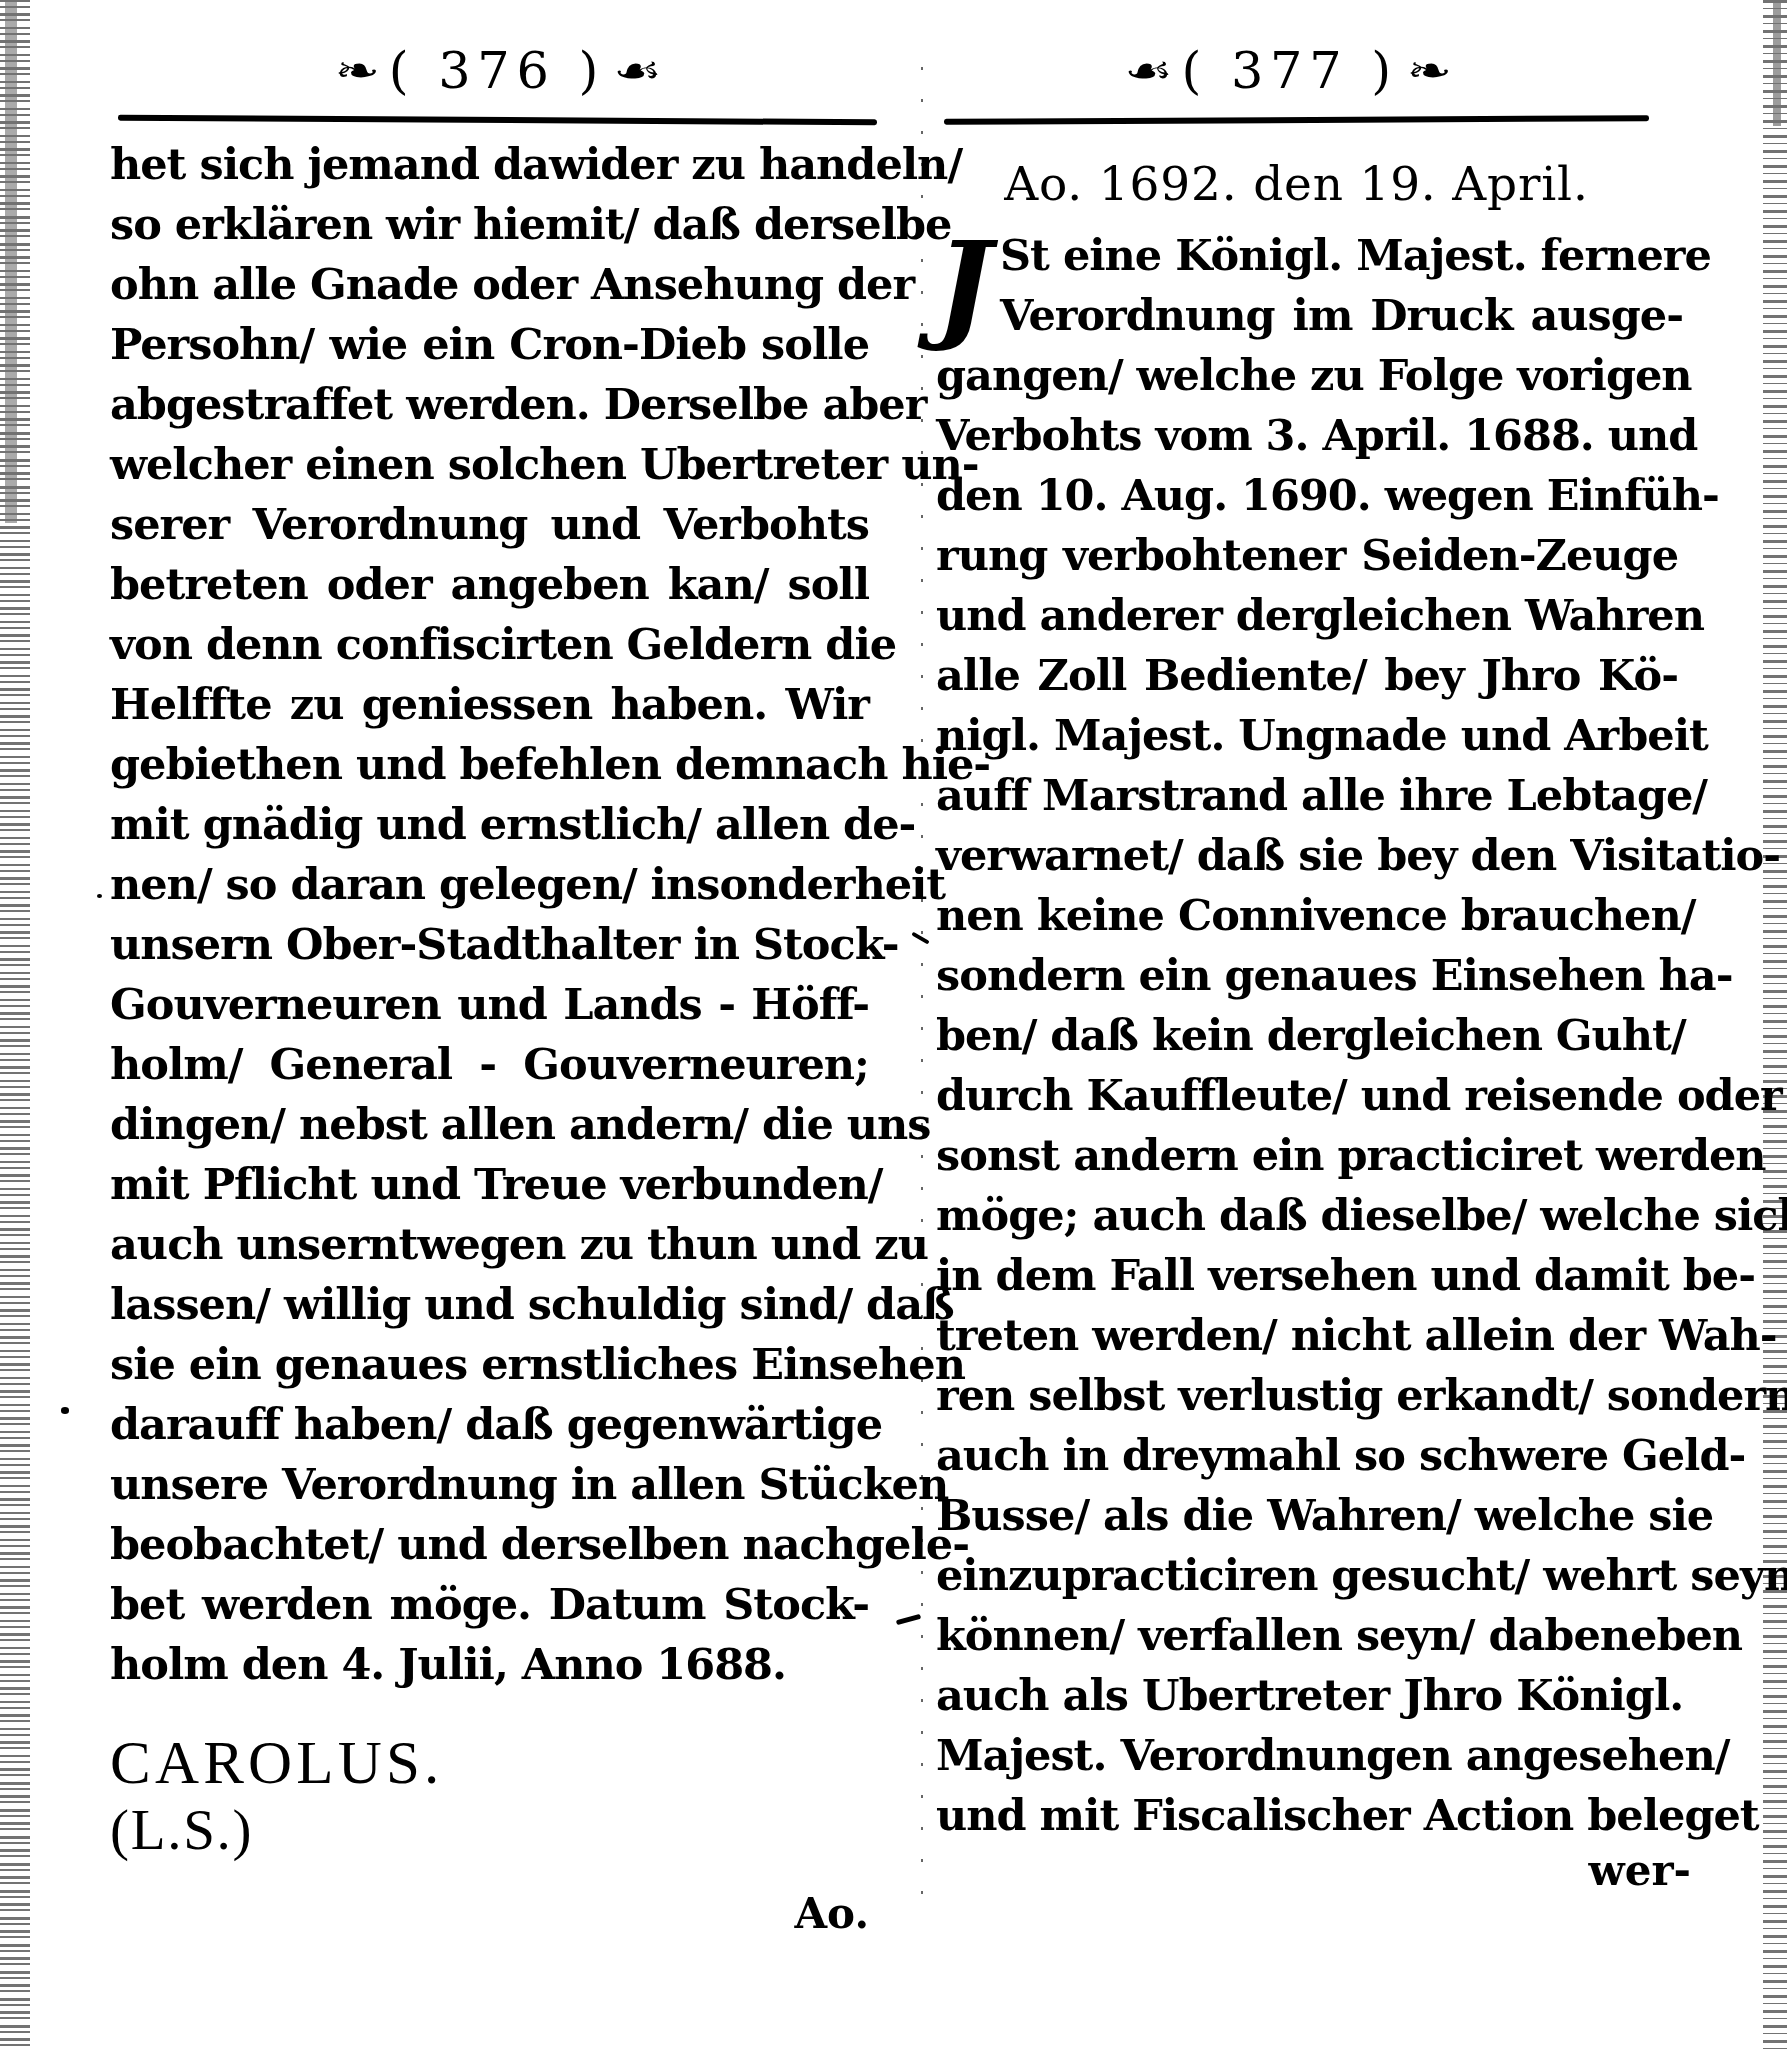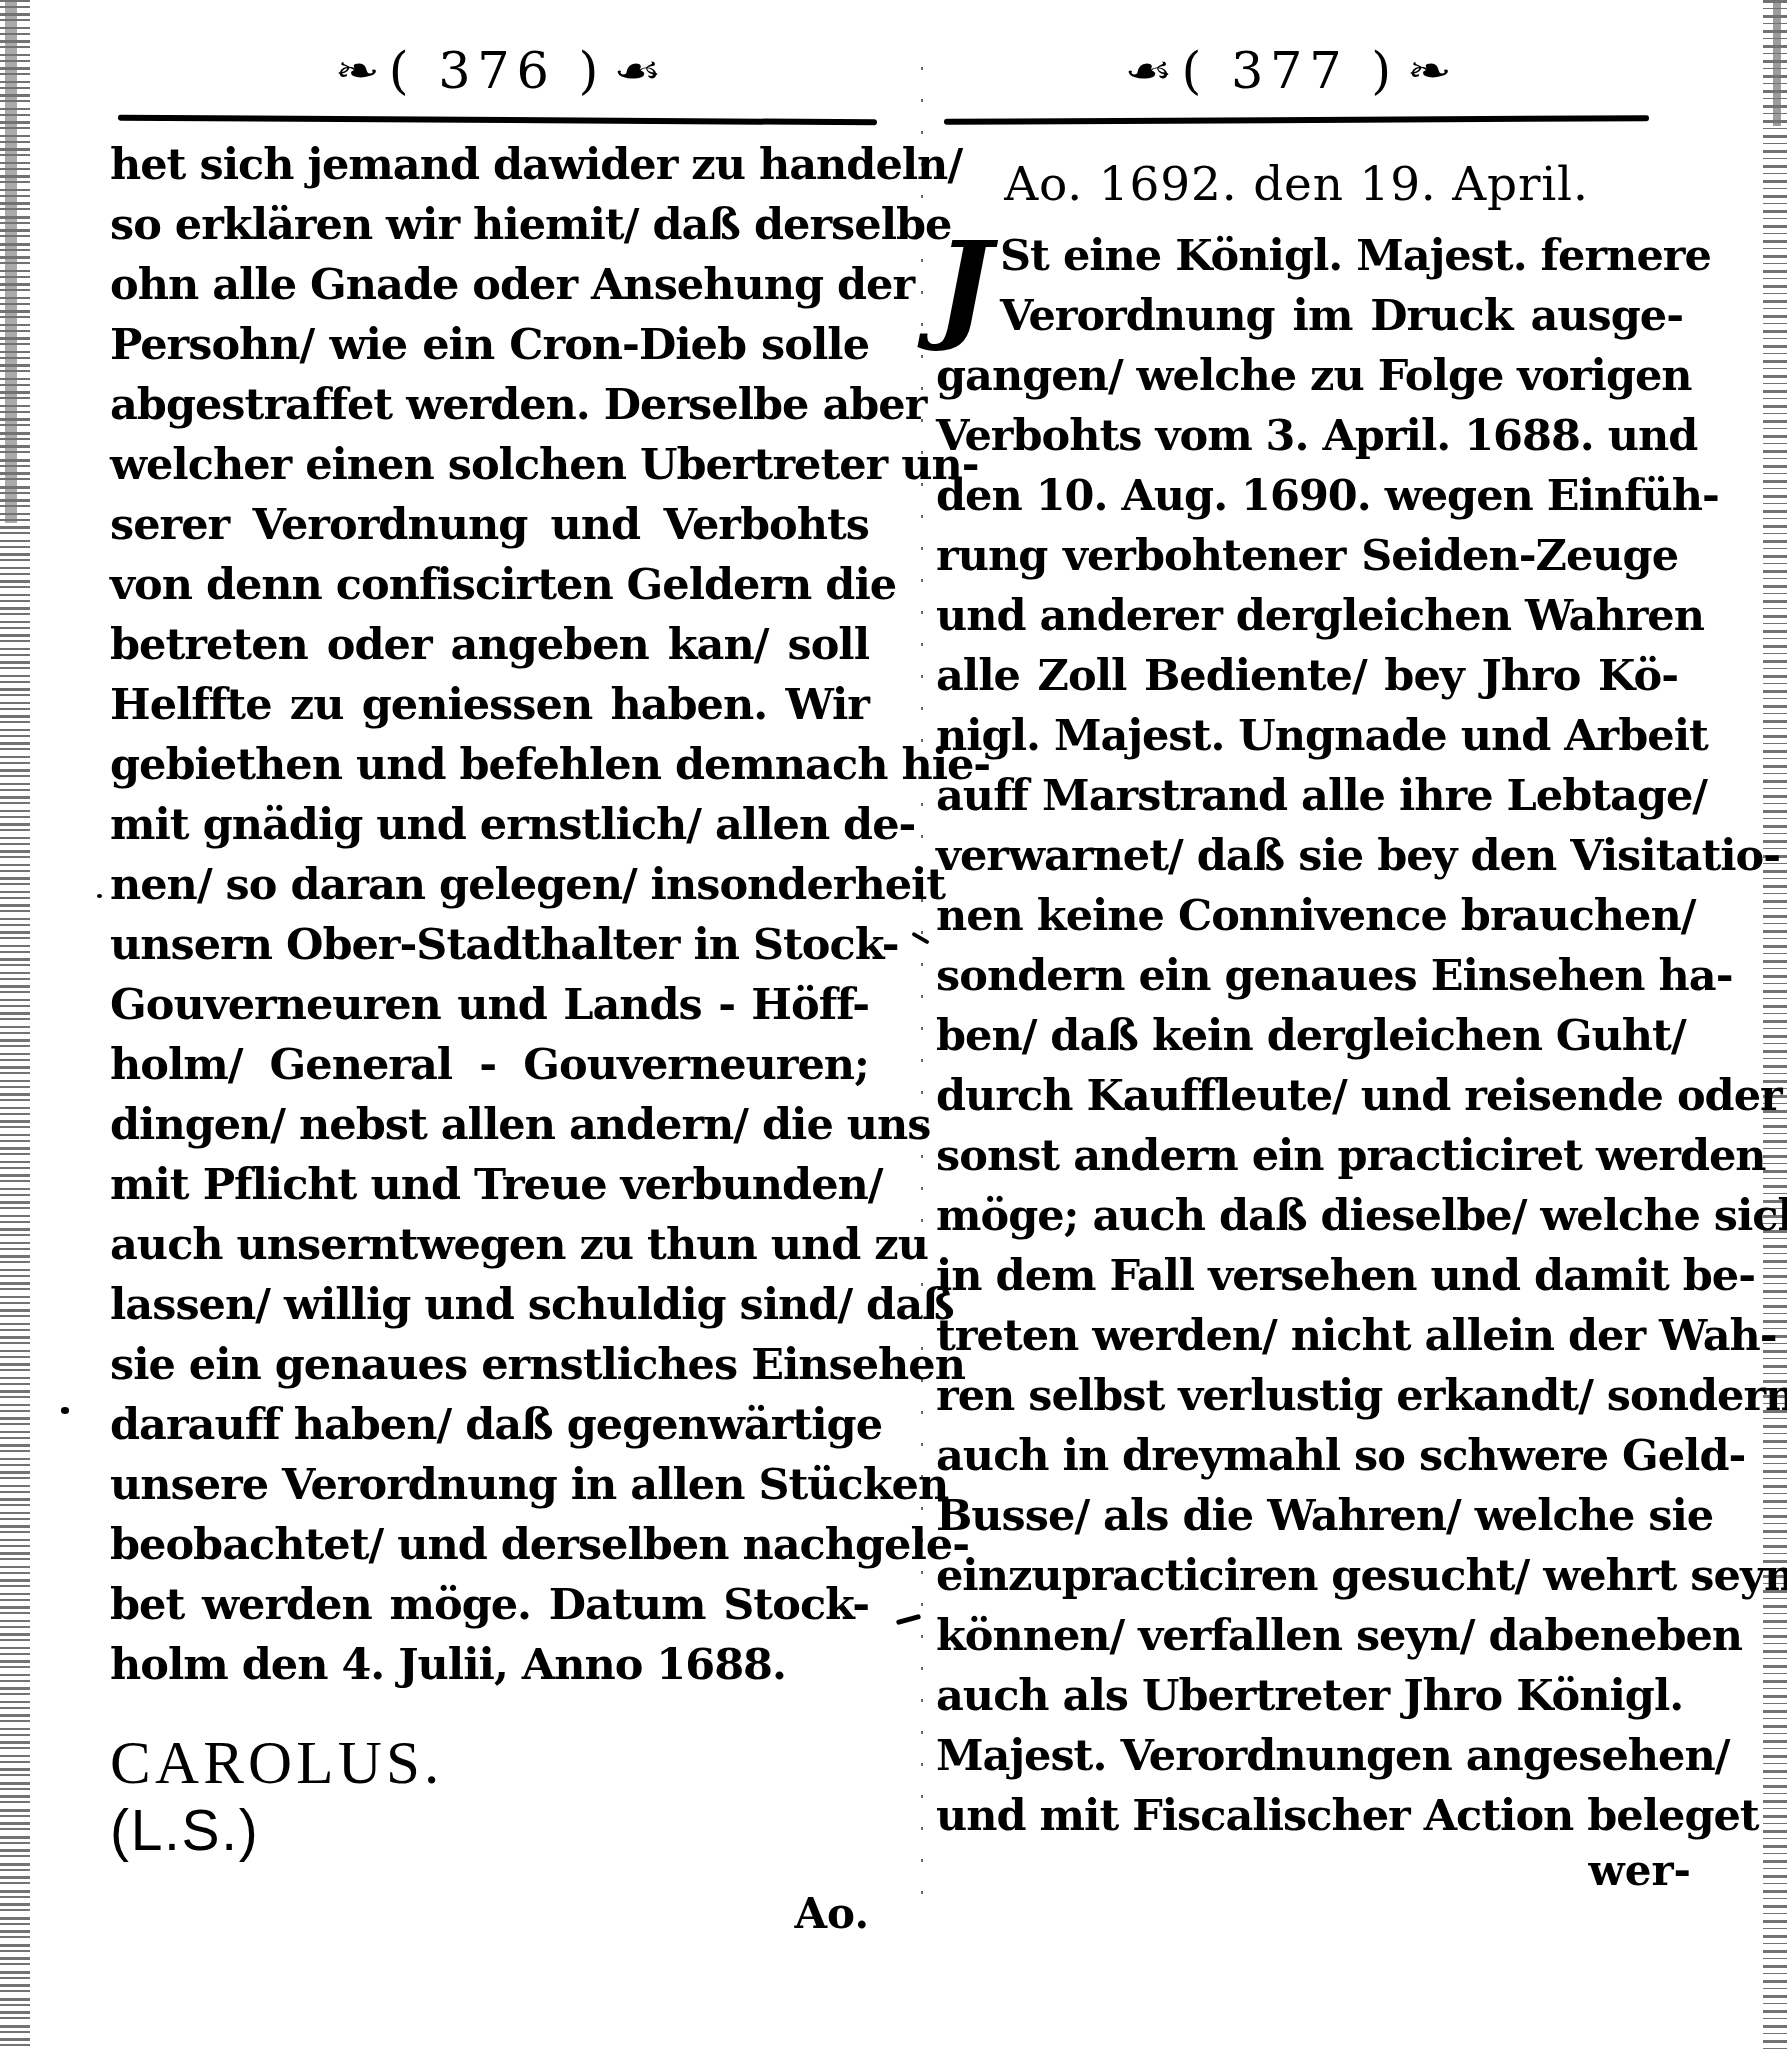--- a/index.html
+++ b/index.html
@@ -163,21 +163,21 @@
       margin-top: 34px;
       padding-right: 135px;
     }
     .signature .sig-name {
       font-family: "Liberation Serif", serif;
       font-size: 61px;
       line-height: 69px;
       letter-spacing: 4.2px;
     }
     .signature .seal {
-      font-family: Liberation Sans, sans-serif;
+      font-family: Liberation Serif, serif;
       font-size: 57px;
       line-height: 66px;
       letter-spacing: 1.7px;
     }
     .catchword {
       font-weight: bold;
       font-size: 42px;
       line-height: 51px;
       text-align: right;
     }
@@ -209,22 +209,22 @@
   <div class="rule"></div>
 
   <div class="body-text">
     <div class="line">het sich jemand dawider zu handeln/</div>
     <div class="line">so erklären wir hiemit/ daß derselbe</div>
     <div class="line">ohn alle Gnade oder Ansehung der</div>
     <div class="line">Persohn/ wie ein Cron-Dieb solle</div>
     <div class="line">abgestraffet werden. Derselbe aber</div>
     <div class="line">welcher einen solchen Ubertreter un-</div>
     <div class="line">serer Verordnung und Verbohts</div>
+    <div class="line">betreten oder angeben kan/ soll</div>
     <div class="line">von denn confiscirten Geldern die</div>
-    <div class="line">betreten oder angeben kan/ soll</div>
     <div class="line">Helffte zu geniessen haben. Wir</div>
     <div class="line">gebiethen und befehlen demnach hie-</div>
     <div class="line">mit gnädig und ernstlich/ allen de-</div>
     <div class="line">nen/ so daran gelegen/ insonderheit</div>
     <div class="line">unsern Ober-Stadthalter in Stock-</div>
     <div class="line">Gouverneuren und Lands - Höff-</div>
     <div class="line">holm/ General - Gouverneuren;</div>
     <div class="line">dingen/ nebst allen andern/ die uns</div>
     <div class="line">mit Pflicht und Treue verbunden/</div>
     <div class="line">auch unserntwegen zu thun und zu</div>

